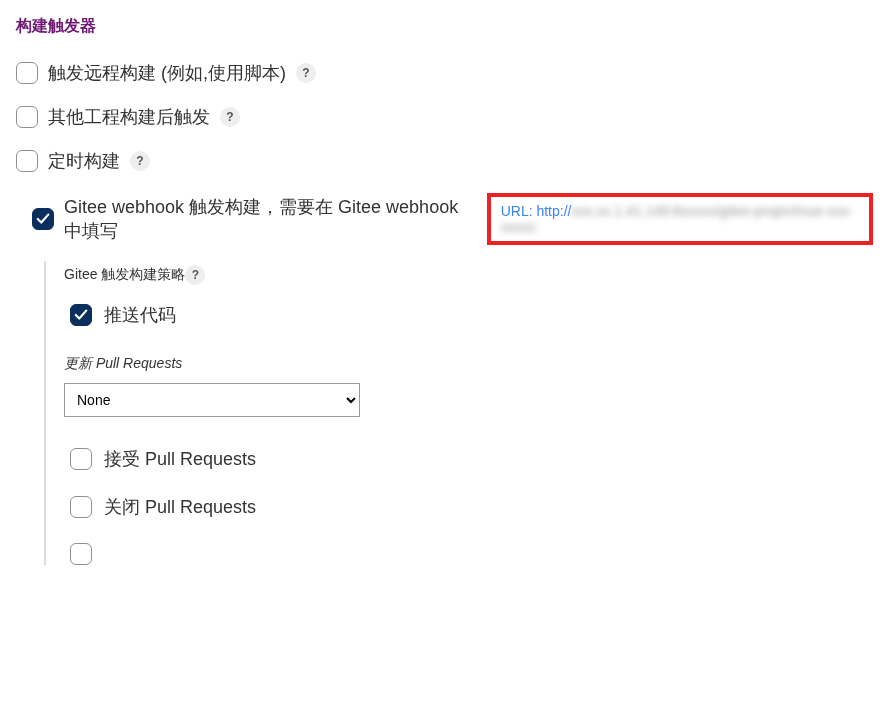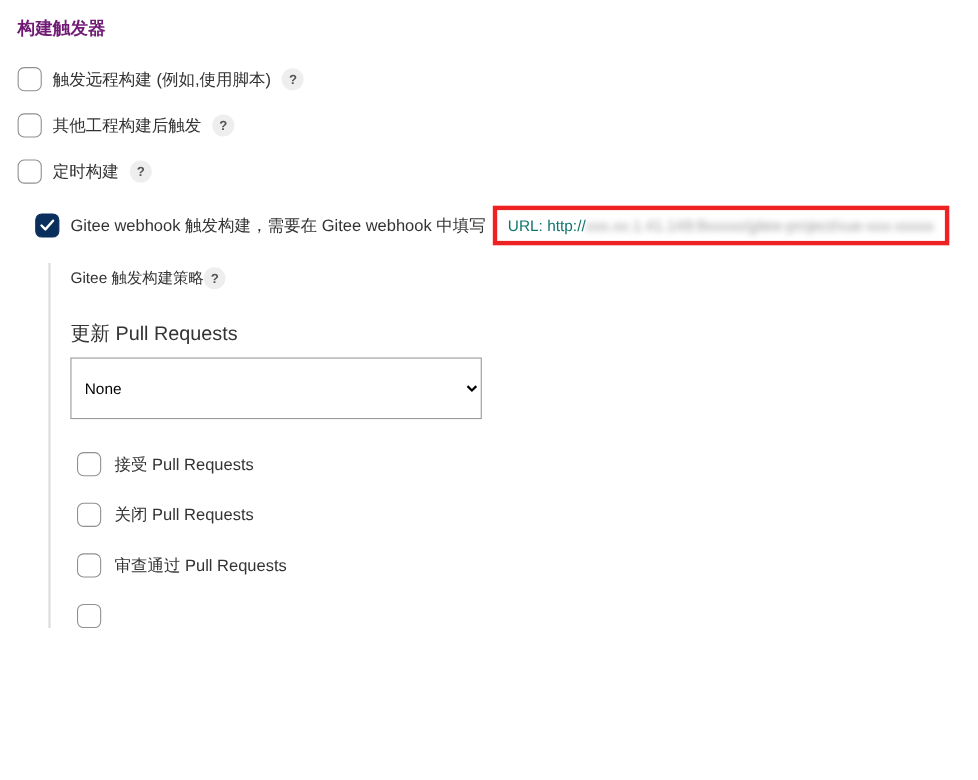--- a/index.html
+++ b/index.html
@@ -38,21 +38,21 @@
     .checkbox.checked {
       background: #0a2f5c;
       border-color: #0a2f5c;
     }
     .checkbox.checked svg {
       width: 14px;
       height: 14px;
     }
     .option-label {
       color: #333;
-      font-size: 15px;
+      font-size: 18px;
     }
     .help-icon {
       width: 20px;
       height: 20px;
       border-radius: 50%;
       background: #eee;
       color: #555;
       display: flex;
       align-items: center;
       justify-content: center;
@@ -61,21 +61,21 @@
       cursor: pointer;
       flex-shrink: 0;
     }
     .highlight-box {
       border: 4px solid #e22;
       padding: 6px 10px;
       margin-left: -4px;
       display: inline-block;
     }
     .url-text {
-      color: #0f766e;
+      color: #3b82f6;
     }
     .url-blurred {
       color: #999;
       filter: blur(3px);
       user-select: none;
     }
     .nested-section {
       margin-left: 28px;
       border-left: 2px solid #ddd;
       padding-left: 18px;
@@ -94,25 +94,26 @@
       display: flex;
       align-items: center;
       gap: 12px;
       margin-bottom: 24px;
       margin-left: 6px;
     }
     .group-label {
       margin-top: 28px;
       margin-bottom: 10px;
       color: #333;
-      font-size: 18px;
+      font-size: 14px;
+      font-style: italic;
     }
     .select-box {
-      width: 374px;
-      padding: 18px 8px;
+      width: 296px;
+      padding: 7px 8px;
       font-size: 14px;
       border: 1px solid #999;
       background: #fff;
       cursor: pointer;
       margin-bottom: 30px;
     }
     .gitee-row {
       display: flex;
       align-items: center;
       margin-bottom: 16px;
@@ -162,39 +163,43 @@
     <span class="url-text">URL: http://</span><span class="url-blurred">xxx.xx.1.41.149:8xxxxx/gitee-project/vue-xxx-xxxxx</span>
   </span>
 </div>
 
 <div class="nested-section">
   <div class="nested-title-row">
     <span class="nested-title">Gitee 触发构建策略</span>
     <span class="help-icon">?</span>
   </div>
 
+  <div class="nested-option">
+    <div class="checkbox checked">
+      <svg viewBox="0 0 16 16">
+          <path d="M2 8 L6 12 L14 3" stroke="#fff" stroke-width="2.5" fill="none" stroke-linecap="round" stroke-linejoin="round"></path>
+        </svg>
+    </div>
+    <span class="option-label">推送代码</span>
+  </div>
 
 
 
   <div class="group-label">更新 Pull Requests</div>
   <select class="select-box">
     <option>None</option>
   </select>
 
   <div class="nested-option">
     <div class="checkbox"></div>
     <span class="option-label">接受 Pull Requests</span>
   </div>
 
   <div class="nested-option">
     <div class="checkbox"></div>
     <span class="option-label">关闭 Pull Requests</span>
   </div>
 
+
   <div class="nested-option">
     <div class="checkbox"></div>
-    <span class="option-label">审查通过 Pull Requests</span>
-  </div>
-
-  <div class="nested-option">
-    <div class="checkbox"></div>
   </div>
 </div>
 
 </body></html>

